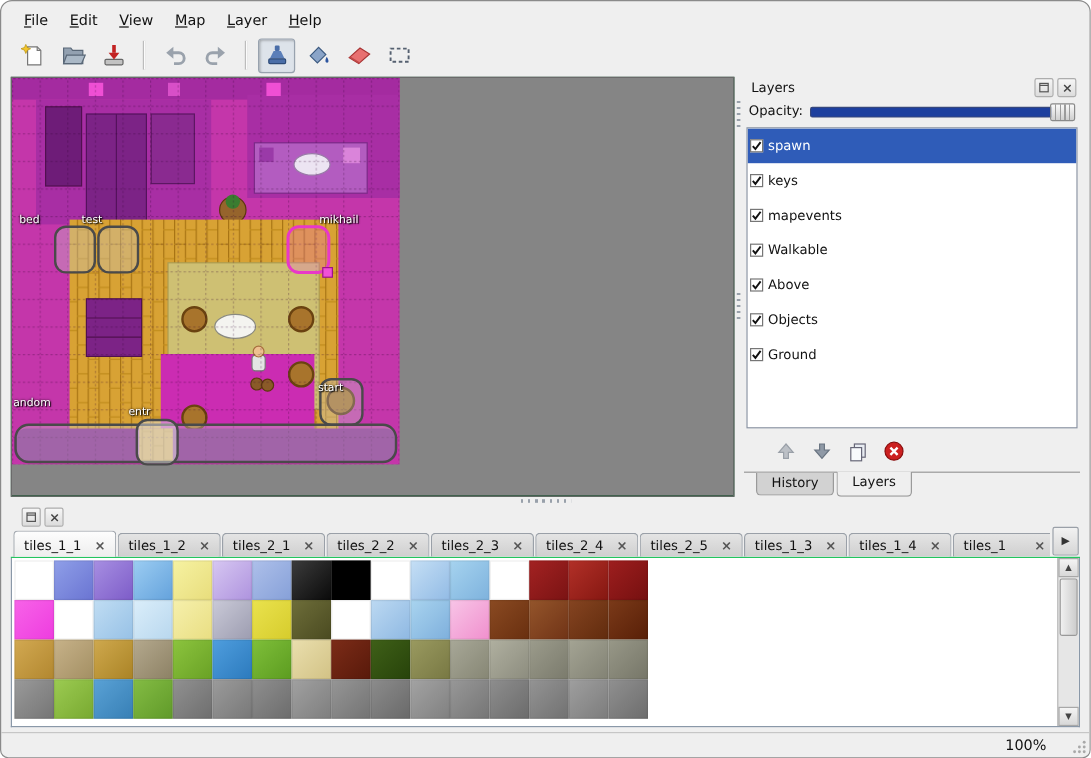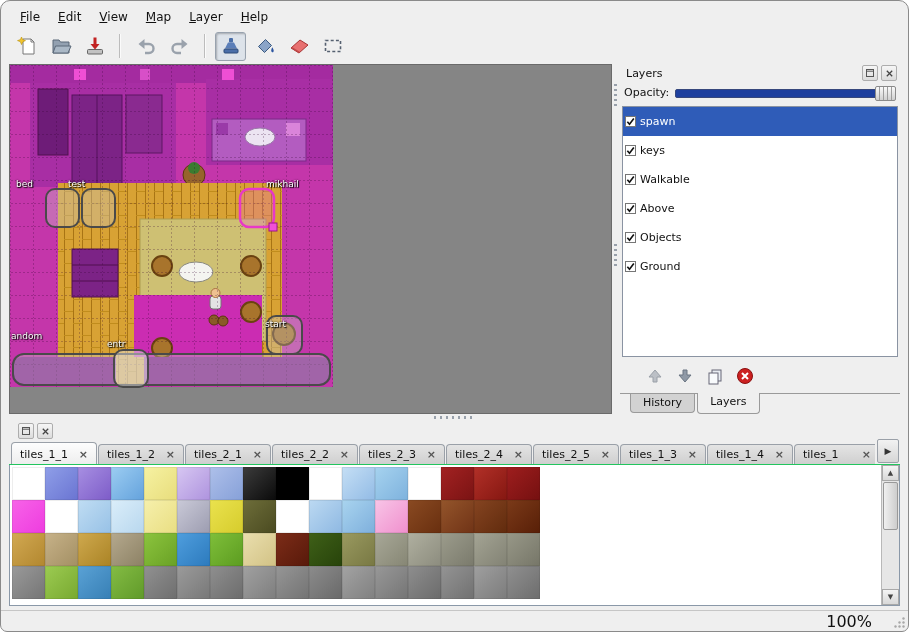--- a/index.html
+++ b/index.html
@@ -66,21 +66,21 @@
   .tile{width:33px;height:33px;outline:1px solid rgba(0,0,0,.07);outline-offset:-1px;flex:none;}
   .vscroll{position:absolute;right:0;top:0;bottom:0;width:17px;background:#e6e6e6;border-left:1px solid #b8b8b8;
     display:flex;flex-direction:column;}
   .vs-btn{height:16px;display:flex;align-items:center;justify-content:center;background:linear-gradient(#f4f4f4,#d8d8d8);
     border:1px solid #a8a8a8;font-size:7px;color:#444;box-sizing:border-box;}
   .vs-track{flex:1;position:relative;}
   .vs-thumb{position:absolute;top:1px;left:1px;right:1px;height:46px;background:linear-gradient(90deg,#f0f0f0,#cdcdcd);
     border:1px solid #999;border-radius:2px;}
   
   .statusbar{flex:1;display:flex;align-items:center;justify-content:flex-end;padding-right:36px;
-    border-top:1px solid #c6c6c6;margin-top:4px;position:relative;font-size:16px;}
+    border-top:1px solid #c6c6c6;margin-top:4px;position:relative;font-size:12px;}
   .resize-grip{position:absolute;right:2px;bottom:2px;}
 </style>
 </head>
 <body>
 
 <div class="window">
 
   <div class="menubar">
       <div class="menu-item">File</div>
       <div class="menu-item">Edit</div>
@@ -267,20 +267,28 @@
               </svg>
             </span>
             <span>keys</span>
           </div>
           <div class="layer-row">
             <span class="checkbox">
               <svg viewBox="0 0 10 10" width="9" height="9">
                 <path d="M1.5 5.2l2.4 2.8L8.7 1.6" fill="none" stroke="#111" stroke-width="1.8"></path>
               </svg>
             </span>
+            <span>mapevents</span>
+          </div>
+          <div class="layer-row">
+            <span class="checkbox">
+              <svg viewBox="0 0 10 10" width="9" height="9">
+                <path d="M1.5 5.2l2.4 2.8L8.7 1.6" fill="none" stroke="#111" stroke-width="1.8"></path>
+              </svg>
+            </span>
             <span>Walkable</span>
           </div>
           <div class="layer-row">
             <span class="checkbox">
               <svg viewBox="0 0 10 10" width="9" height="9">
                 <path d="M1.5 5.2l2.4 2.8L8.7 1.6" fill="none" stroke="#111" stroke-width="1.8"></path>
               </svg>
             </span>
             <span>Above</span>
           </div>

